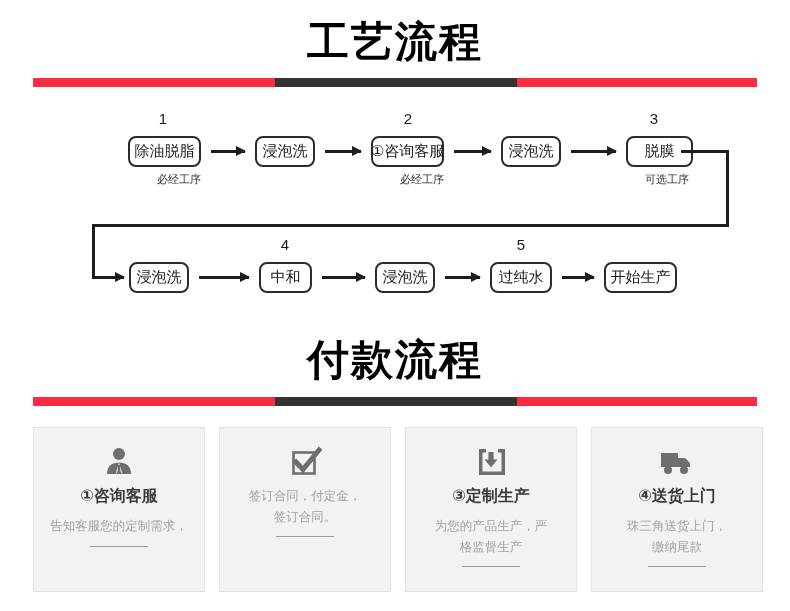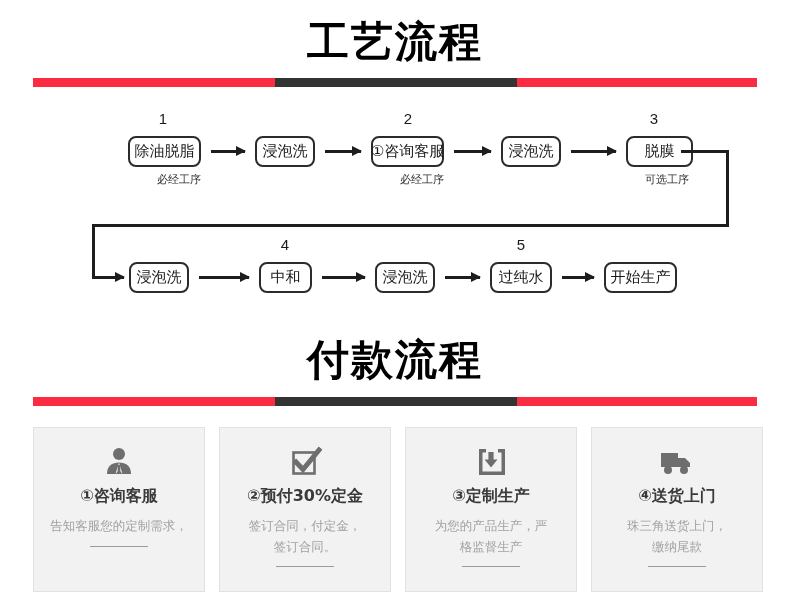--- a/index.html
+++ b/index.html
@@ -248,21 +248,20 @@
     <div class="pay-rule"></div>
   </div>
 
   <div class="pay-card" style="left: 219px; background: rgb(242, 242, 242); border-color: rgb(226, 226, 226);">
     <div class="pay-icon">
       <svg width="34" height="34" viewBox="0 0 34 34">
         <rect x="5.5" y="7.5" width="21" height="21" fill="none" stroke="#6e6e6e" stroke-width="2.6"></rect>
         <path d="M8 17 L15 24.5 L31 5" fill="none" stroke="#6e6e6e" stroke-width="5" stroke-linecap="square"></path>
       </svg>
     </div>
-    <div class="pay-title">②预付30%定金</div>
     <div class="pay-desc" style="color: rgb(162, 162, 162);">
       <div>签订合同，付定金，</div>
       <div>签订合同。</div>
     </div>
     <div class="pay-rule"></div>
   </div>
 
   <div class="pay-card" style="left: 405px; background: rgb(242, 242, 242); border-color: rgb(226, 226, 226);">
     <div class="pay-icon">
       <svg width="34" height="34" viewBox="0 0 34 34">

